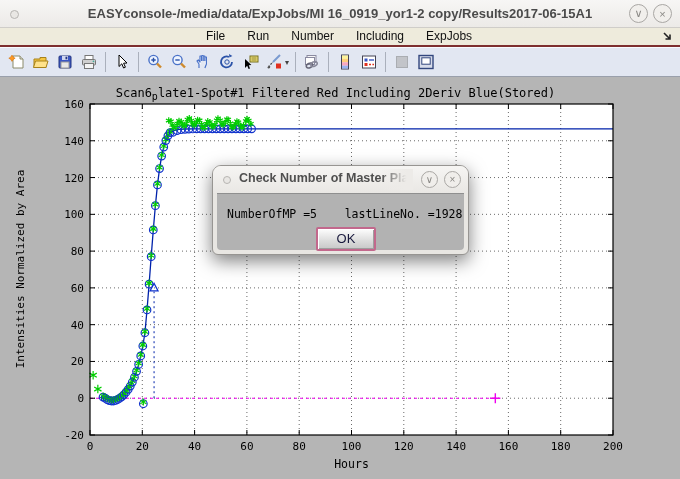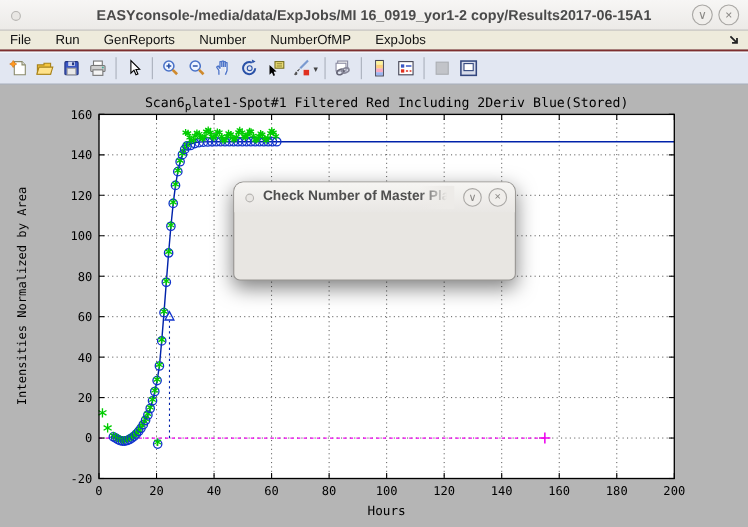--- a/index.html
+++ b/index.html
@@ -13,39 +13,39 @@
   .win-dot { position:absolute; left:10px; top:10px; width:9px; height:9px;
     border-radius:50%; border:1px solid #b7b5b2; background:#e9e7e4; }
   .win-title { width:100%; text-align:center; font-weight:bold; font-size:13px;
     color:#4a4a4a; letter-spacing:0; }
   .win-btn { position:absolute; top:4px; width:19px; height:19px; border-radius:50%;
     border:1px solid #a9a7a4; background:#f1efec; color:#8a8885;
     display:flex; align-items:center; justify-content:center; font-size:11px; cursor:default; }
   .win-btn.min { right:32px; } .win-btn.close { right:8px; }
 
   .menubar { position:absolute; left:0; top:28px; width:680px; height:17px;
-    background:#eeebdc; display:flex; align-items:center; font-size:12px; color:#111; }
+    background:#eeebdc; display:flex; align-items:center; font-size:12px; color:#111;justify-content:center; }
   .menu-item { padding:1px 11px 2px 11px; cursor:default; }
   .menu-item:first-child { padding-left:9px; }
   .dock-arrow { position:absolute; right:6px; top:2px; }
 
   .maroonline { position:absolute; left:0; top:45px; width:680px; height:2px; background:#7e2f2f; }
 
   .toolbar { position:absolute; left:0; top:47px; width:680px; height:30px;
     background:#e2e7f2; border-top:1px solid #f8fafe; border-bottom:1px solid #9aa0ac;
     display:flex; align-items:center; padding-left:5px; }
   .tb-btn { width:24px; height:24px; display:flex; align-items:center; justify-content:center;
     border-radius:2px; }
   .tb-sep { width:1px; height:20px; background:#aab0bc; margin:0 4px; }
   .tb-caret { font-size:8px; color:#444; margin-left:-2px; margin-right:2px; }
   .disabled { opacity:.55; filter:grayscale(1); }
 
   
   .figure { position:absolute; left:0; top:77px; width:680px; height:402px; background:#b5b5b5; }
-  .plot-title { position:absolute; left:90px; top:9px; width:523px; text-align:center;
+  .plot-title { position:absolute; left:74px; top:9px; width:523px; text-align:center;
     font-family:"DejaVu Sans Mono", monospace; font-size:12px; color:#000; white-space:nowrap; }
   .plot-title sub { font-size:10px; }
   .ylabel { position:absolute; top:192px; left:20px; transform:translate(-50%,-50%) rotate(-90deg);
     font-family:"DejaVu Sans Mono", monospace; font-size:11px; color:#000; white-space:nowrap; }
 
   
   .dialog { position:absolute; left:212px; top:165px; width:257px; height:90px;
     background:#e8e6e2; border:1px solid #979592; border-radius:9px 9px 6px 6px;
     box-shadow:0 6px 18px rgba(0,0,0,.5); z-index:50; }
   .dlg-titlebar { position:relative; height:27px; border-radius:8px 8px 0 0;
@@ -76,23 +76,22 @@
 <div class="titlebar">
   <span class="win-dot"></span>
   <div class="win-title">EASYconsole-/media/data/ExpJobs/MI 16_0919_yor1-2 copy/Results2017-06-15A1</div>
   <div class="win-btn min">∨</div>
   <div class="win-btn close">×</div>
 </div>
 
 <div class="menubar">
   <span class="menu-item">File</span>
   <span class="menu-item">Run</span>
-  <span class="menu-item">GenReports</span>
   <span class="menu-item">Number</span>
-  <span class="menu-item">NumberOfMP</span>
+  <span class="menu-item">Including</span>
   <span class="menu-item">ExpJobs</span>
   <span class="dock-arrow">
     <svg width="13" height="13">
         <path d="M3,3 L9,9 M9,4.5 L9,9 L4.5,9" stroke="#222" stroke-width="1.6" fill="none"></path>
       </svg>
   </span>
 </div>
 
 <div class="maroonline"></div>
 
@@ -453,13 +452,17 @@
 </div>
 
 <div class="dialog">
   <div class="dlg-titlebar">
     <span class="dlg-dot"></span>
     <div class="dlg-title">Check Number of Master Pla</div>
     <div class="dlg-fade"></div>
     <div class="dlg-btn min">∨</div>
     <div class="dlg-btn close">×</div>
   </div>
+  <div class="dlg-content">
+    <div class="dlg-text">NumberOfMP =5    lastLineNo. =1928</div>
+    <div class="ok-btn">OK</div>
+  </div>
 </div>
 
 </body></html>

